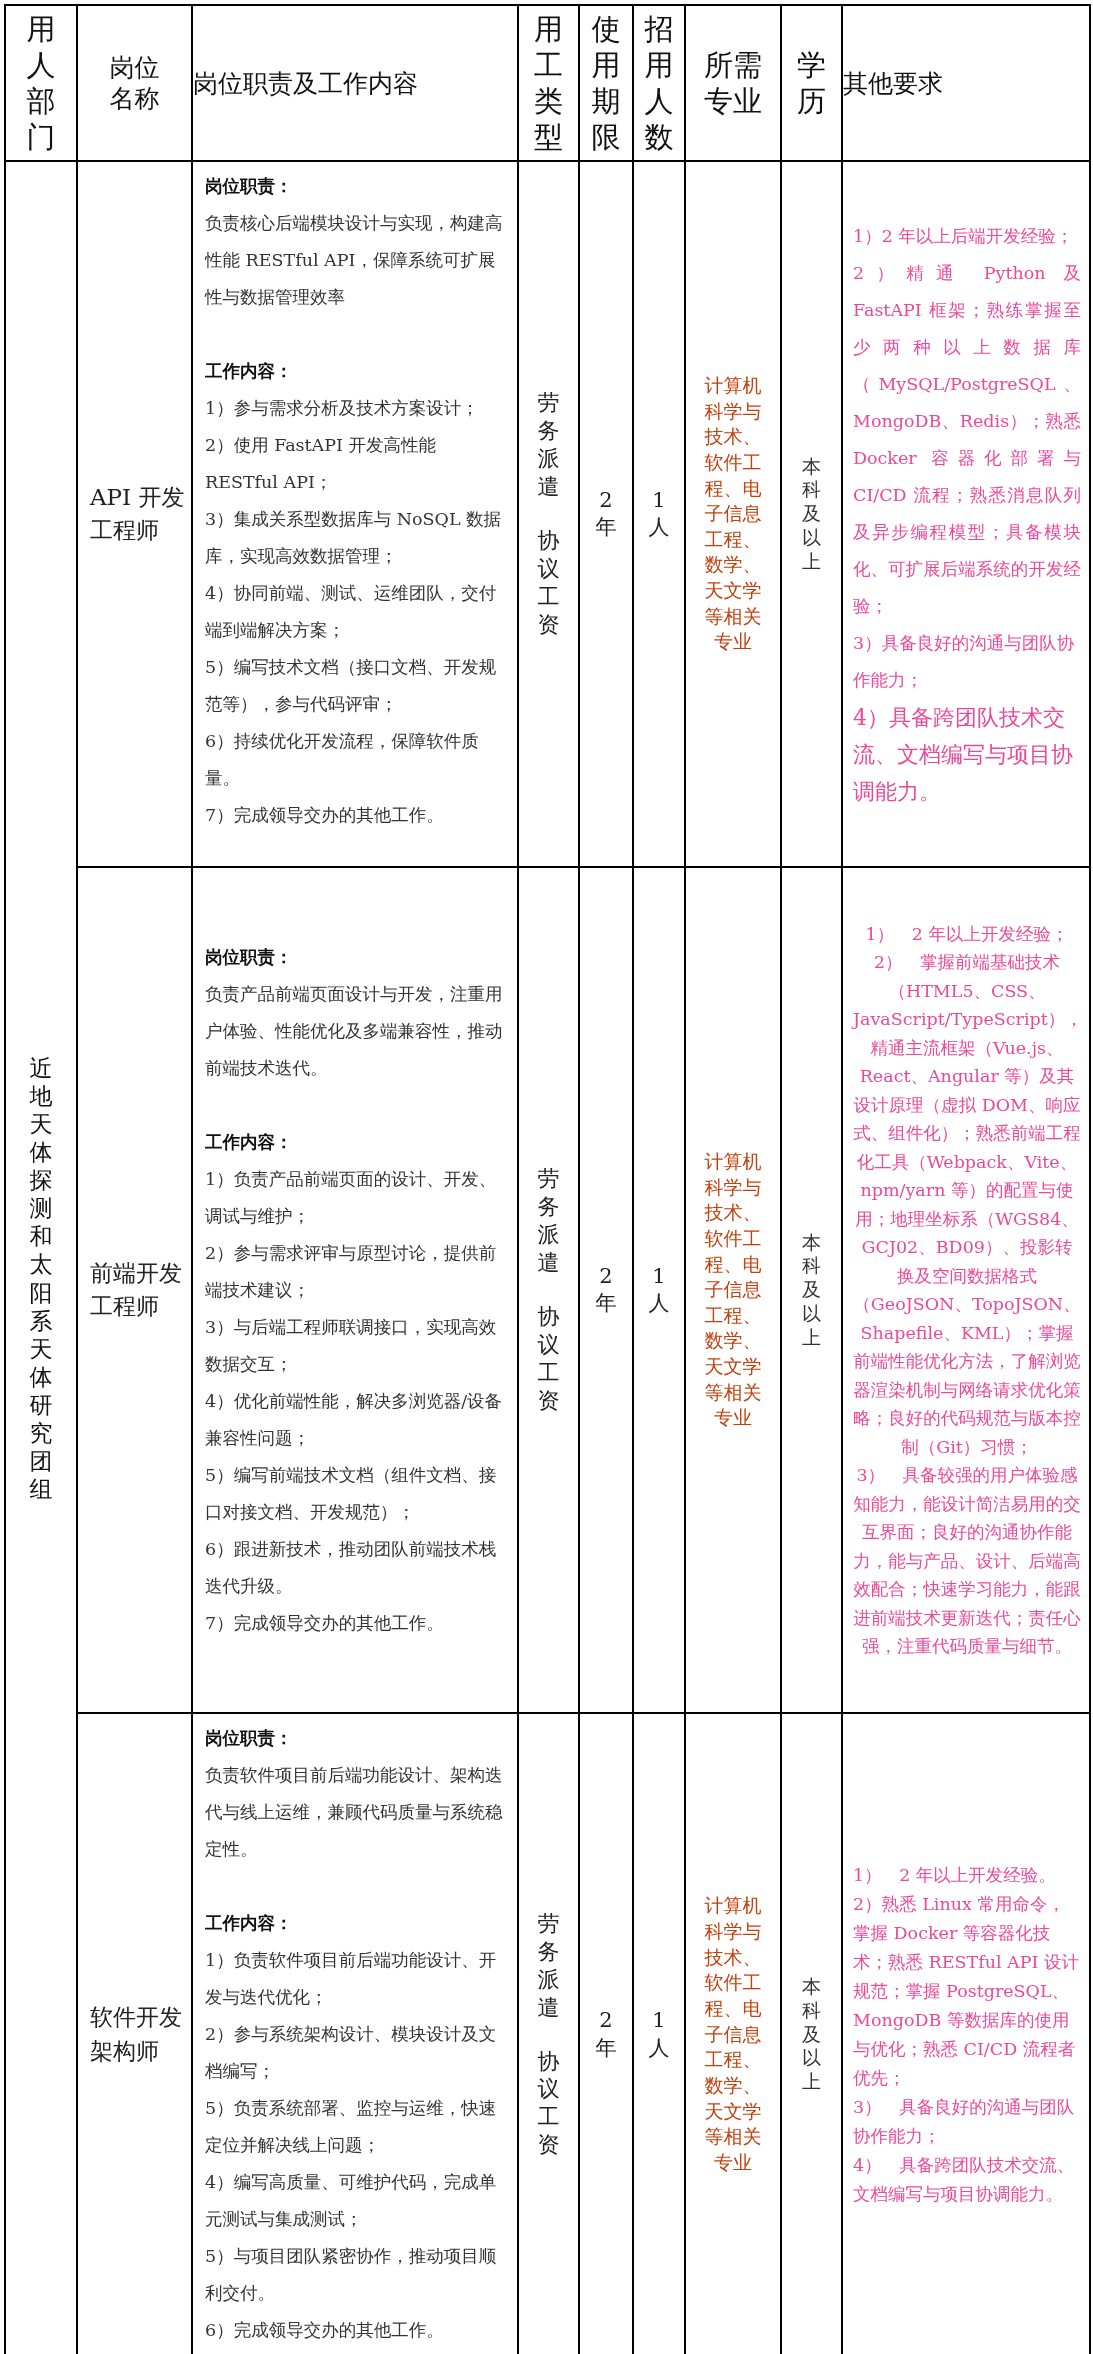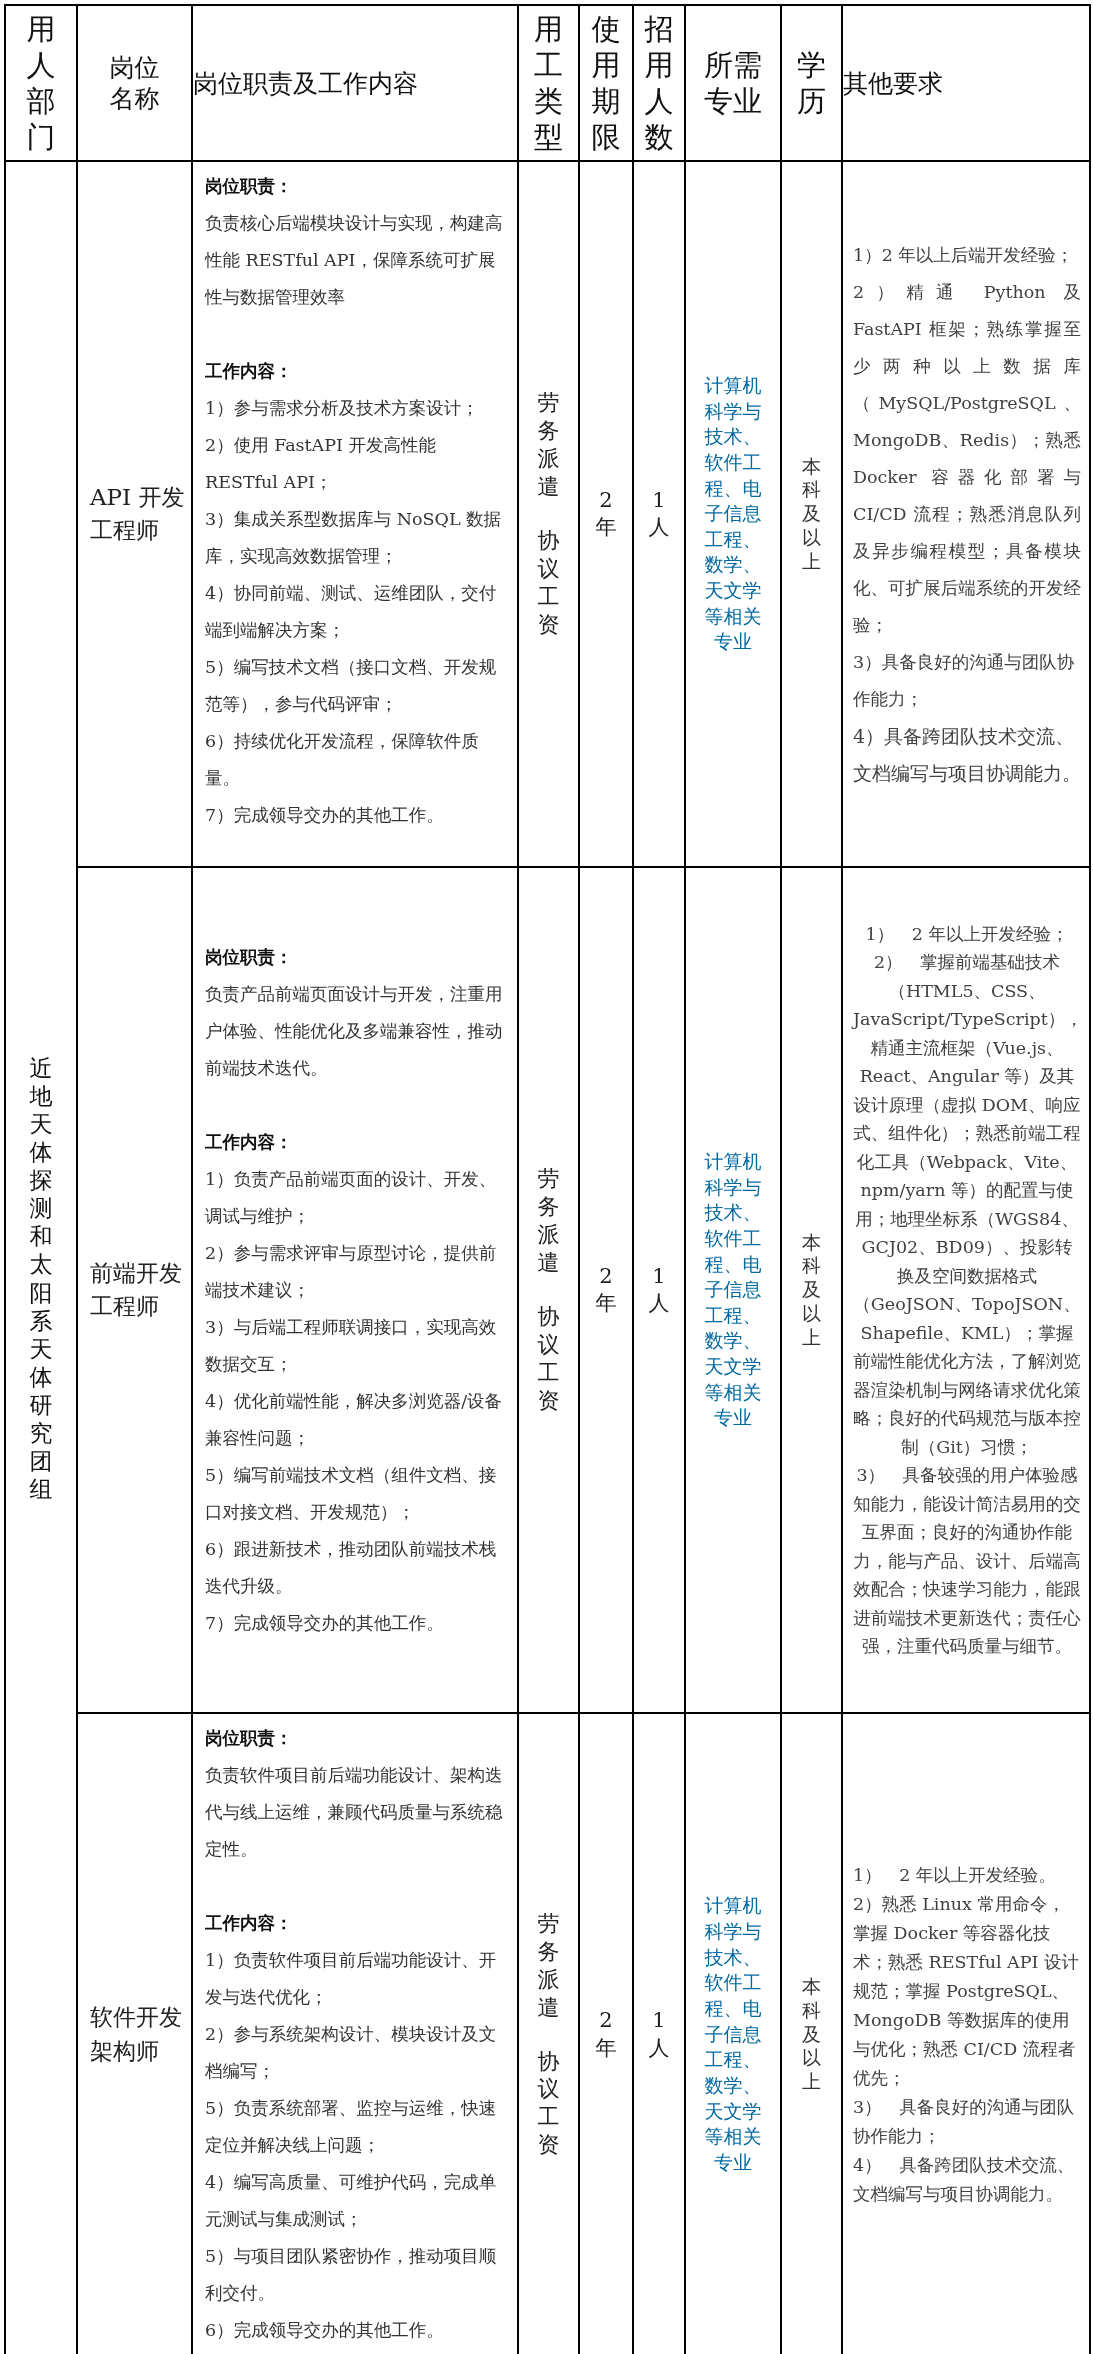--- a/index.html
+++ b/index.html
@@ -18,23 +18,23 @@
   .dept { font-size: 23px; }
   .dept span { line-height: 1.22; }
   .pos { font-size: 23px; text-align: left; padding-left: 12px !important; line-height: 1.45; color: #222; }
   .duty { font-size: 17.5px; line-height: 37px; padding: 6px 12px !important; vertical-align: top !important; color: #333; border-radius: 14px; }
   .duty .sec { font-weight: bold; color: #111; }
   .duty .gap { height: 37px; }
   .emp { font-size: 22px; color: #222; }
   .emp span { line-height: 1.27; }
   .emp .sp { height: 26px; }
   .num { font-size: 21px; text-align: center; line-height: 1.3; color: #222; }
-  .major { font-size: 19px; text-align: center; line-height: 1.35; padding: 0 4px !important; color: #0369a1; }
+  .major { font-size: 19px; text-align: center; line-height: 1.35; padding: 0 4px !important; color: #c2410c; }
   .edu { font-size: 19px; line-height: 1.45; color: #333; }
-  .req { font-size: 17.5px; padding: 4px 8px 4px 10px !important; color: #404040; }
+  .req { font-size: 17.5px; padding: 4px 8px 4px 10px !important; color: #ec4899; }
   .req1 { line-height: 37px; }
   .req2 { line-height: 28.5px; text-align: center; }
   .req3 { line-height: 29px; }
   .p { display: block; }
 </style>
 </head>
 <body>
 
 <table class="tbl">
   <colgroup>
@@ -183,21 +183,21 @@
         <span>科</span>
         <span>及</span>
         <span>以</span>
         <span>上</span>
       </div>
     </td>
     <td class="req req1">
       <span class="p">1）2 年以上后端开发经验；</span>
       <span class="p" style="text-align:justify">2）精通 Python 及 FastAPI 框架；熟练掌握至少两种以上数据库（MySQL/PostgreSQL、MongoDB、Redis）；熟悉 Docker 容器化部署与 CI/CD 流程；熟悉消息队列及异步编程模型；具备模块化、可扩展后端系统的开发经验；</span>
       <span class="p">3）具备良好的沟通与团队协作能力；</span>
-      <span class="p" style="font-size:19px">4）具备跨团队技术交流、文档编写与项目协调能力。</span>
+      <span class="p" style="font-size:22px">4）具备跨团队技术交流、文档编写与项目协调能力。</span>
     </td>
   </tr>
 
   <tr style="height:846px">
     <td class="pos">
       <span class="p">前端开发</span>
       <span class="p">工程师</span>
     </td>
     <td class="duty" style="vertical-align:middle !important">
       <span class="p sec">岗位职责：</span>

